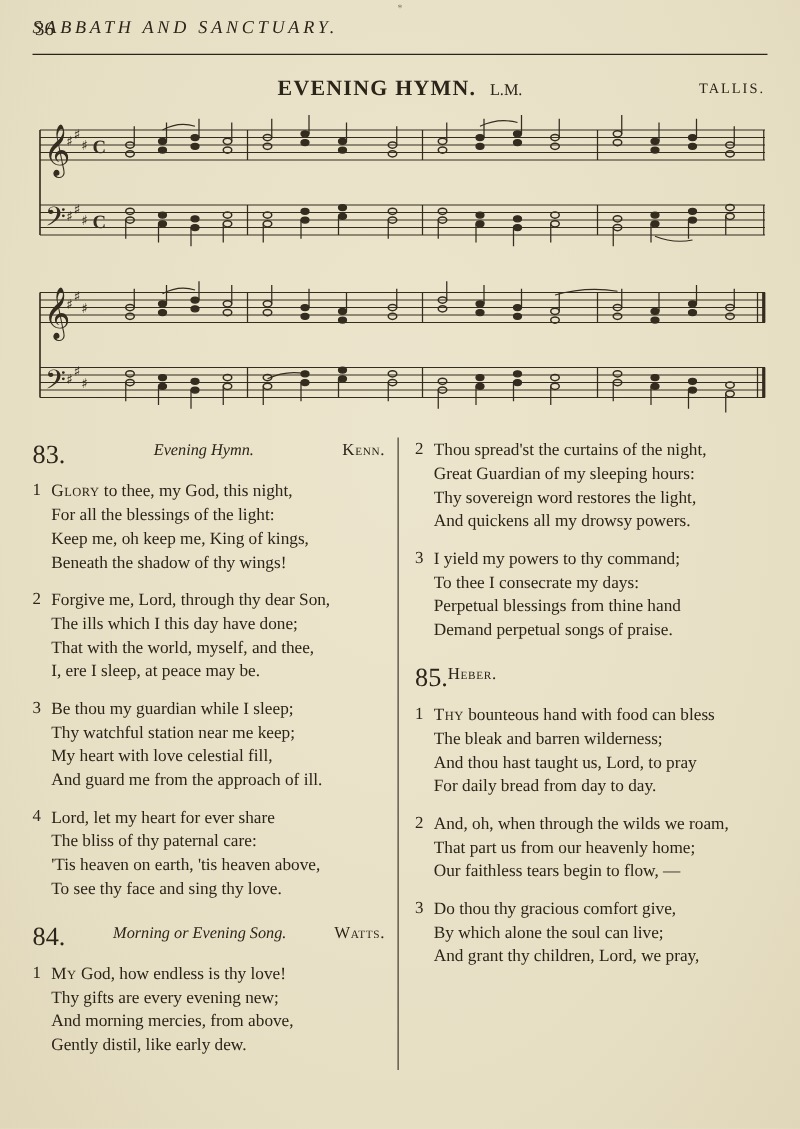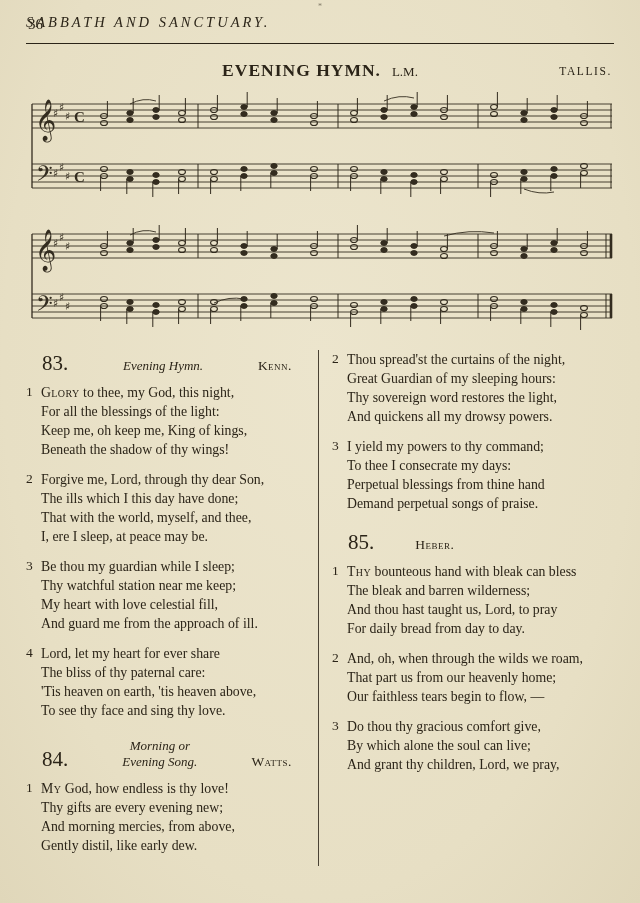--- a/index.html
+++ b/index.html
@@ -21,21 +21,21 @@
   .tune-title{font-weight:bold;font-size:17.5px;letter-spacing:1px;}
   .tune-meter{font-weight:normal;font-size:13px;margin-left:7px;}
   .tune-composer{position:absolute;right:2px;top:5px;font-size:11.5px;letter-spacing:1.6px;}
   .music-block{margin:2px 0 0;text-align:center;}
   .music-block svg{display:block;margin:0 auto;}
   .columns{display:flex;margin-top:12px;}
   .col{flex:1;min-width:0;}
   .col-left{padding-right:10px;}
   .col-right{padding-left:13px;}
   .divider{width:1px;background:#4a4234;}
-  .hymn-head{display:flex;align-items:flex-end;margin:2px 16px 9px;gap:41px;}
+  .hymn-head{display:flex;align-items:flex-start;margin:2px 0 9px;}
   .hymn-head.spaced{margin-top:18px;}
   .hnum{font-size:21px;line-height:22px;}
   .htitle{flex:1;text-align:center;font-style:italic;font-size:13px;}
   .hauthor{font-variant:small-caps;font-size:13.5px;letter-spacing:.5px;}
   .stanza{position:relative;padding-left:15px;margin:0 0 11px;}
   .snum{position:absolute;left:0;top:1px;font-size:13.5px;}
   .line{font-size:13.8px;line-height:19px;white-space:nowrap;}
   .lead{font-variant:small-caps;letter-spacing:.4px;}
   .mtxt{font-family:"DejaVu Sans", sans-serif;fill:#332c1f;}
   .ctime{font-family:"Liberation Serif", serif;font-weight:bold;fill:#332c1f;}
@@ -271,21 +271,21 @@
         <div class="line">Demand perpetual songs of praise.</div>
       </div>
 
       <div class="hymn-head spaced">
         <span class="hnum">85.</span>
         <span class="hauthor">Heber.</span>
       </div>
 
       <div class="stanza">
         <span class="snum">1</span>
-        <div class="line"><span class="lead">Thy</span><span> bounteous hand with bleak can bless</span></div>
+        <div class="line"><span class="lead">Thy</span><span> bounteous hand with food can bless</span></div>
         <div class="line">The bleak and barren wilderness;</div>
         <div class="line">And thou hast taught us, Lord, to pray</div>
         <div class="line">For daily bread from day to day.</div>
       </div>
 
       <div class="stanza">
         <span class="snum">2</span>
         <div class="line"><span class="lead"></span><span>And, oh, when through the wilds we roam,</span></div>
         <div class="line">That part us from our heavenly home;</div>
         <div class="line">Our faithless tears begin to flow, —</div>

